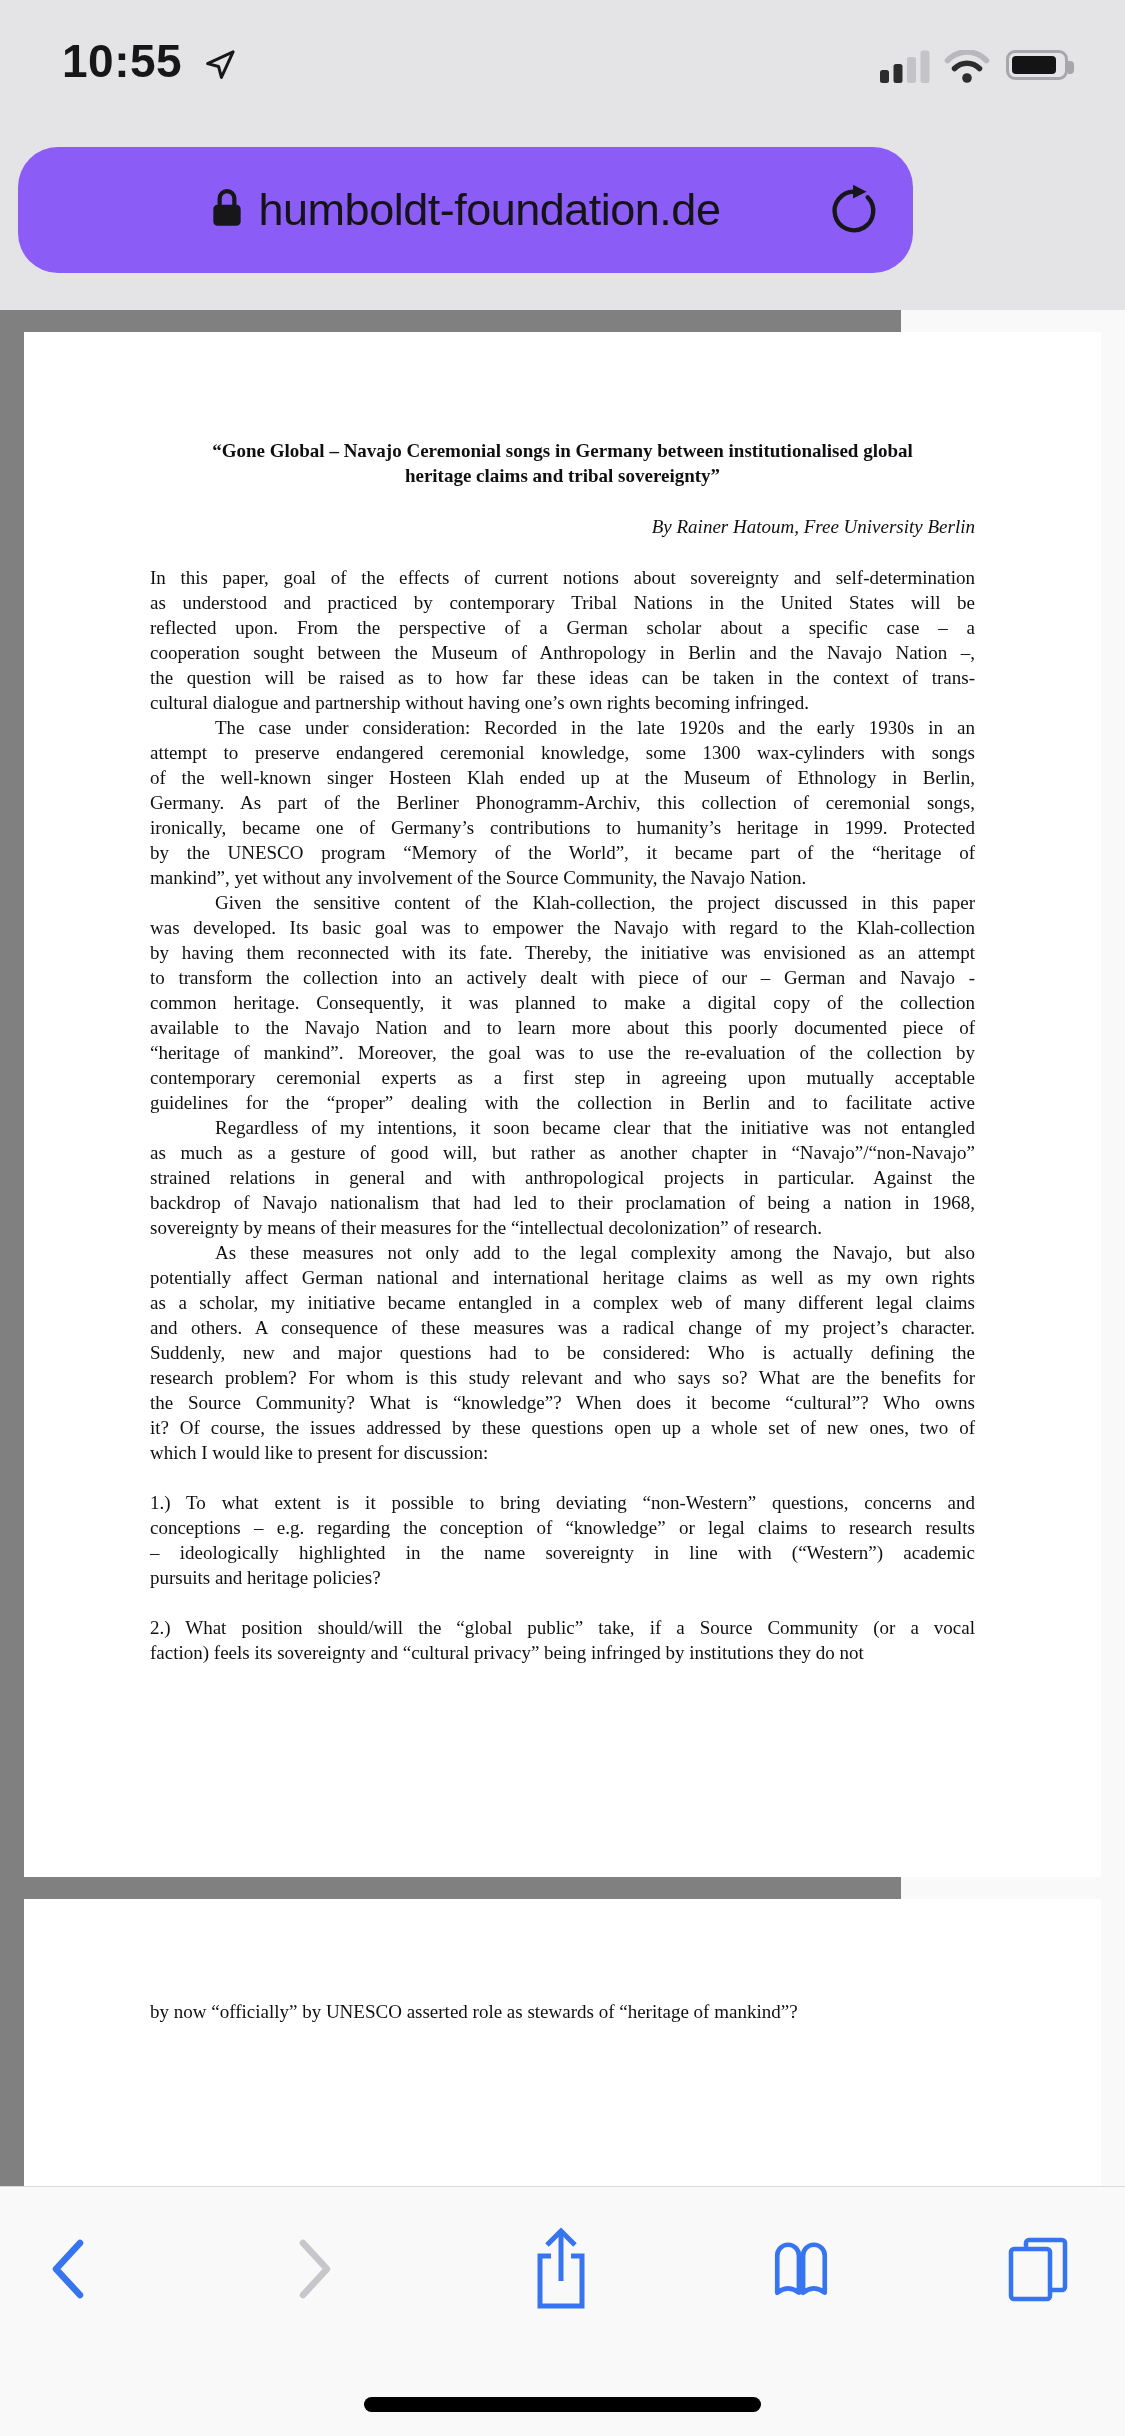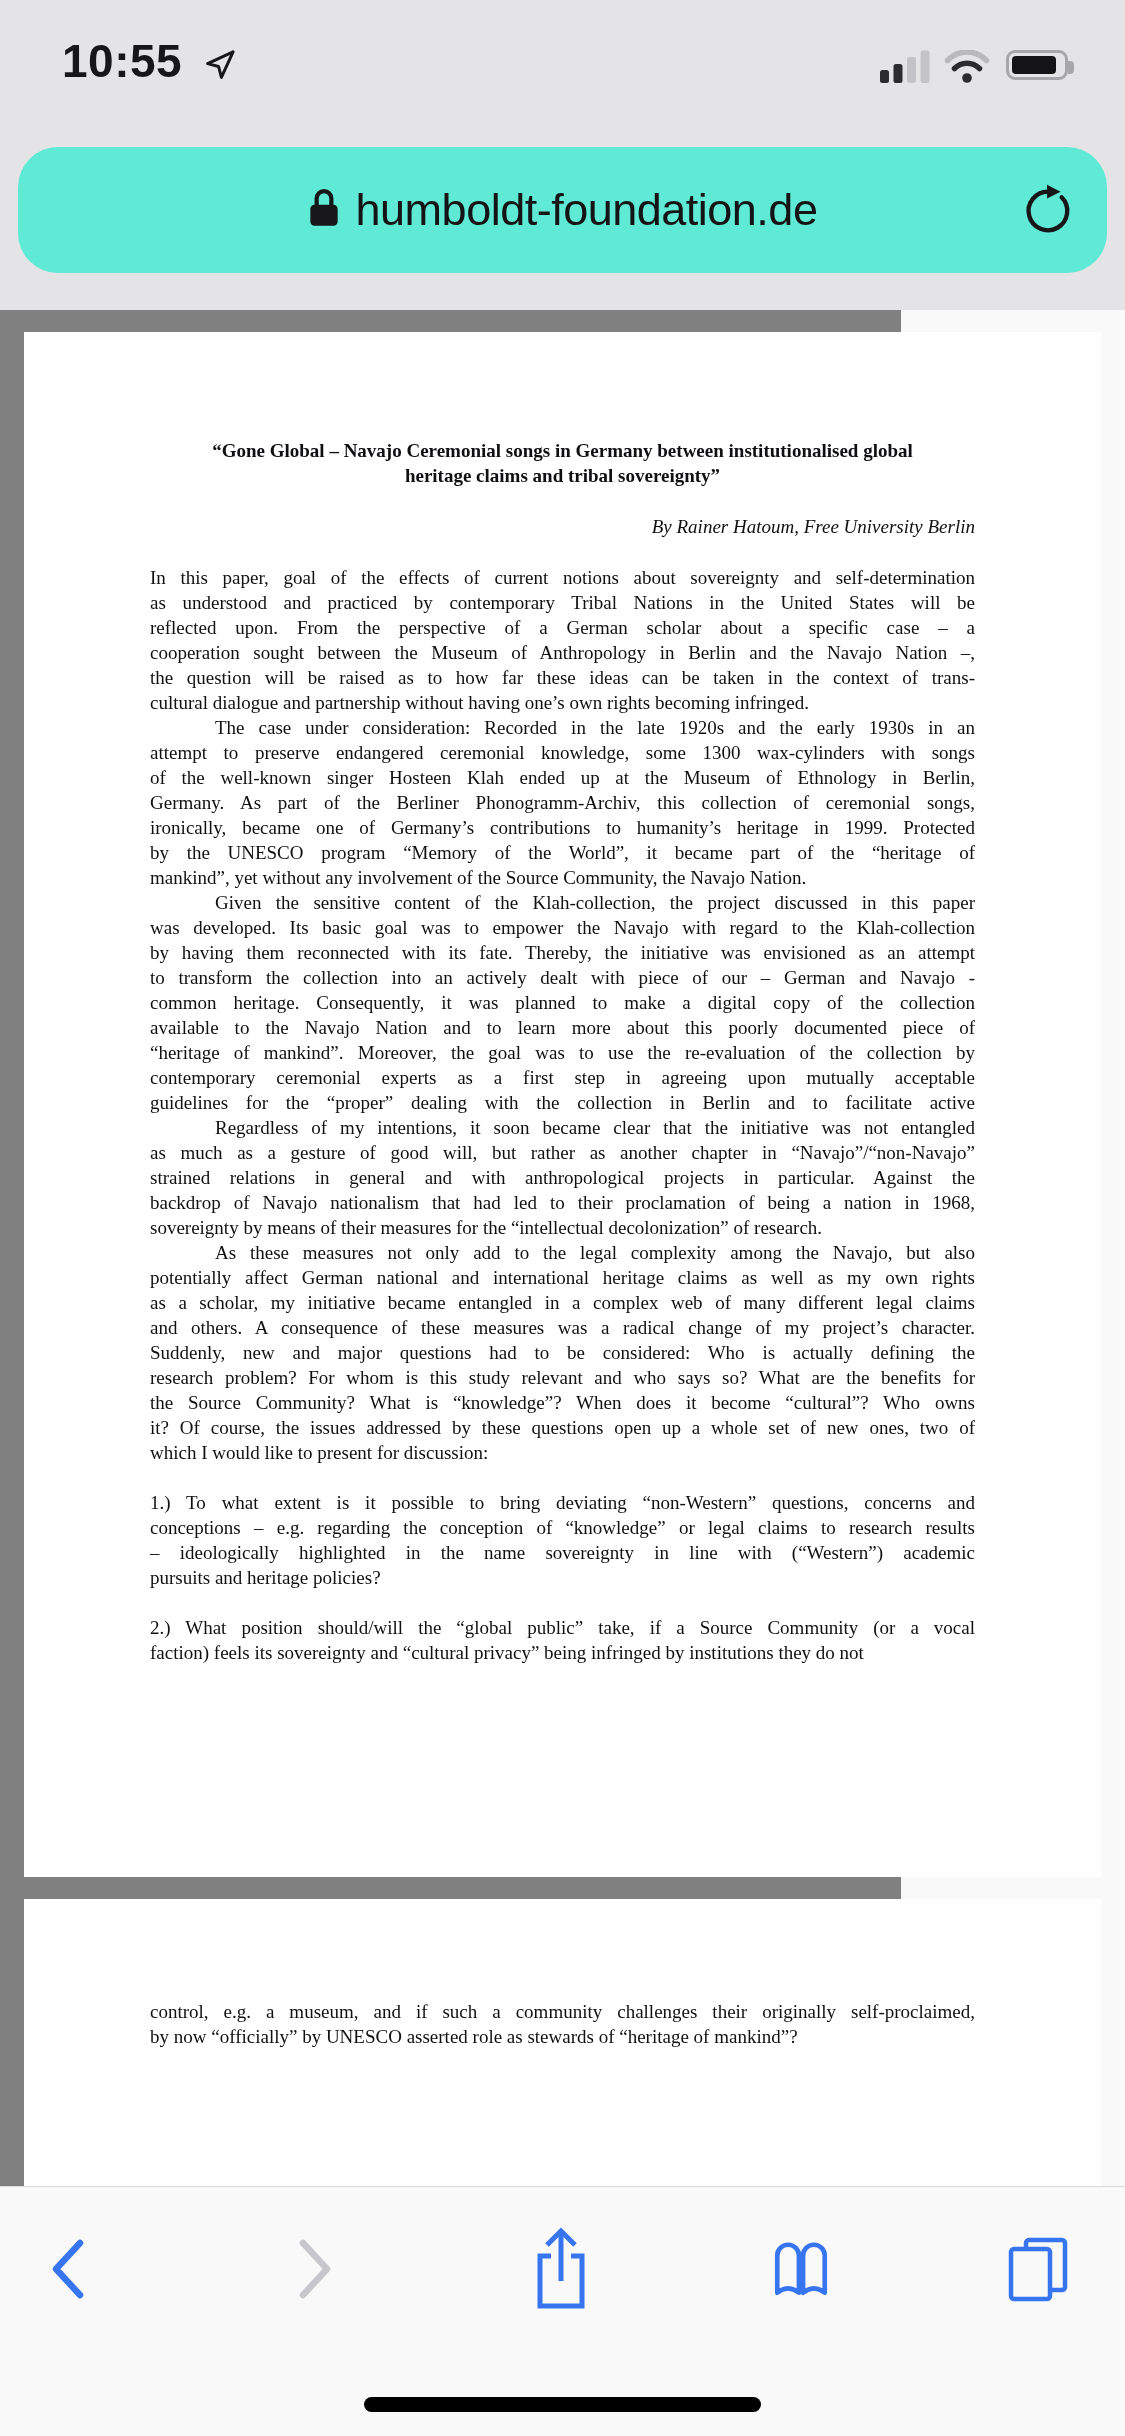--- a/index.html
+++ b/index.html
@@ -10,21 +10,21 @@
   
   .header { position:absolute; left:0; top:0; width:1125px; height:310px; background:#e4e4e6; }
   .time { position:absolute; left:62px; top:34px; font-size:46px; font-weight:600; color:#17171a; letter-spacing:0.5px; }
   .loc-arrow { position:absolute; left:205px; top:44px; }
   .signal { position:absolute; left:880px; top:50px; }
   .wifi { position:absolute; left:944px; top:50px; }
   .battery { position:absolute; left:1006px; top:50px; width:62px; height:30px;
     border:3px solid #a7a7ab; border-radius:9px; box-sizing:border-box; }
   .battery-fill { position:absolute; left:3px; top:3px; width:44px; height:18px; background:#141416; border-radius:4px; }
   .battery-nub { position:absolute; right:-9px; top:8px; width:6px; height:13px; background:#a7a7ab; border-radius:0 4px 4px 0; }
-  .url-pill { position:absolute; left:18px; top:147px; width:1089px; height:126px; background:#5eead4;
+  .url-pill { position:absolute; left:18px; top:147px; width:895px; height:126px; background:#8b5cf6;
     border-radius:40px; display:flex; align-items:center; justify-content:center; gap:16px; cursor:pointer; }
   .url-text { font-size:45px; color:#141416; letter-spacing:-0.5px; }
   .reload-btn { position:absolute; right:30px; top:34px; width:58px; height:58px; display:flex; align-items:center; justify-content:center; background:none; border:none; padding:0; }
   
   .viewer { position:absolute; left:0; top:310px; width:901px; height:1876px; background:#808080; }
   .page { position:absolute; left:24px; width:1077px; background:#ffffff; box-sizing:border-box; overflow:hidden; }
   .page1 { top:22px; height:1545px; padding:106px 126px 0 126px; }
   .page2 { top:1589px; height:287px; padding:100px 126px 0 126px; }
   .doc { font-family:"Liberation Serif", serif; font-size:19px; line-height:25px; color:#101012; }
   .doc-title div { text-align:center; font-weight:bold; }
@@ -154,21 +154,20 @@
         </div>
         <div class="para gap">
           <div class="tline">2.) What position should/will the “global public” take, if a Source Community (or a vocal</div>
           <div class="tline tlast">faction) feels its sovereignty and “cultural privacy” being infringed by institutions they do not</div>
         </div>
       </div>
   </div>
   <div class="page page2 doc">
     <div>
         <div class="para">
-          <div class="tline">control, e.g. a museum, and if such a community challenges their originally self-proclaimed,</div>
           <div class="tline tlast">by now “officially” by UNESCO asserted role as stewards of “heritage of mankind”?</div>
         </div>
       </div>
   </div>
 </div>
 
 <div class="toolbar">
   <button class="tb-btn tb-back">
     <svg width="36" height="60" viewBox="0 0 36 60">
       <path d="M30,4 L6,30 L30,56" stroke="#3674f0" stroke-width="6.5" fill="none" stroke-linecap="round" stroke-linejoin="round"></path>

